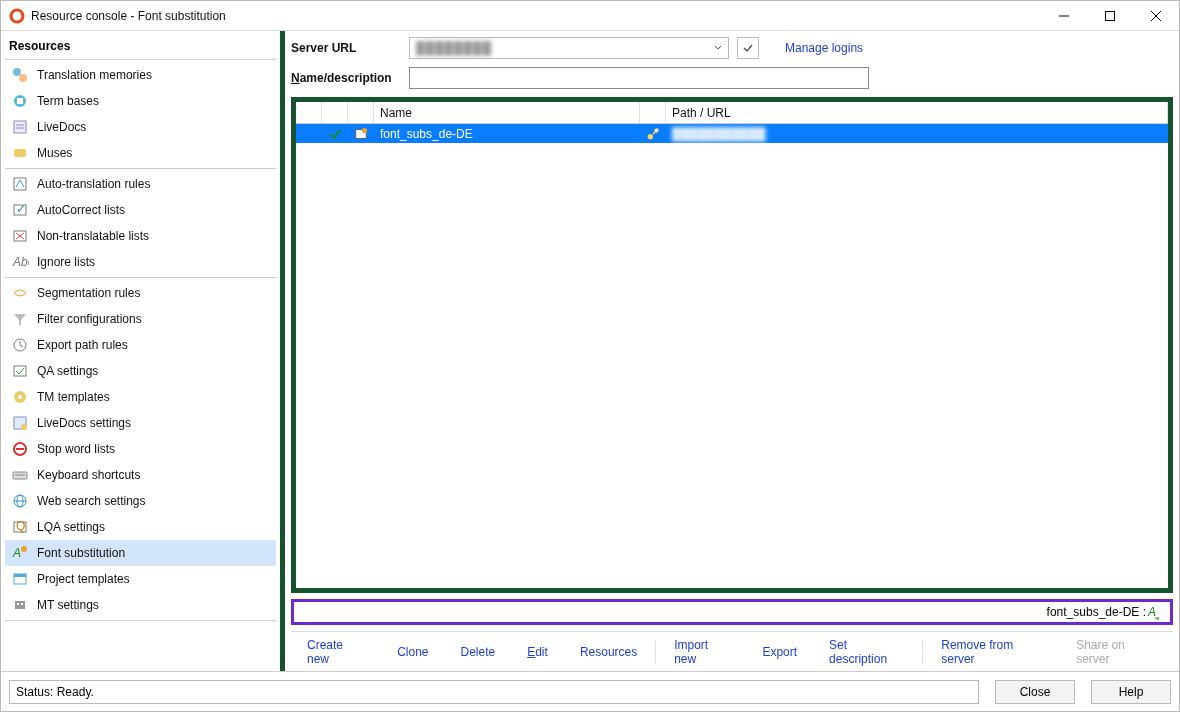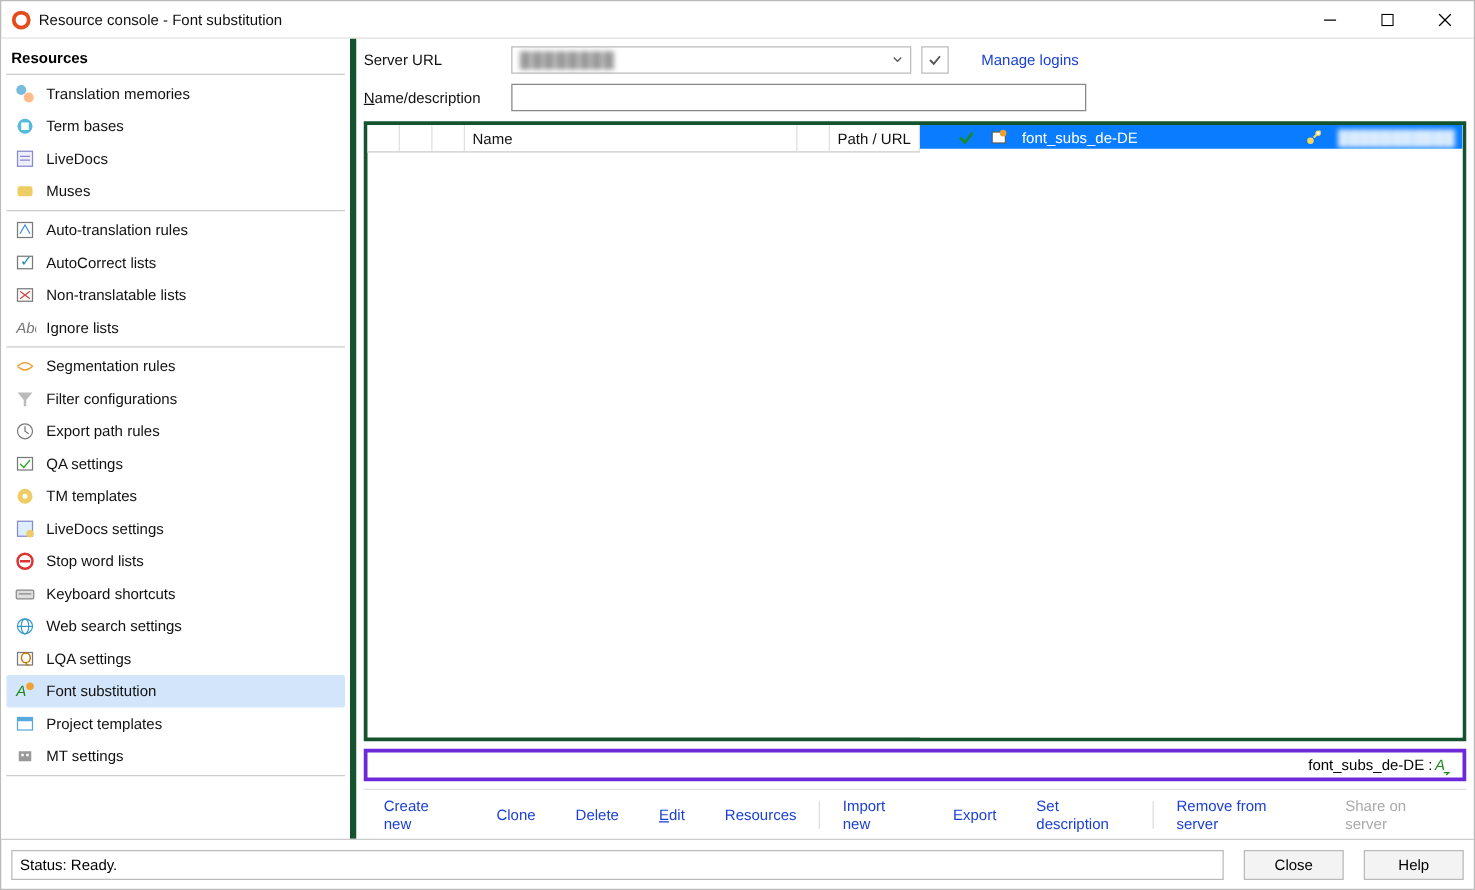--- a/index.html
+++ b/index.html
@@ -22,31 +22,31 @@
   .category-list { flex: 1; overflow: auto; border-top: 1px solid #ccc; margin: 0 4px; }
   .cat-group { border-bottom: 1px solid #ccc; padding: 2px 0; }
   .cat-item { display: flex; align-items: center; gap: 8px; padding: 4px 6px; cursor: default; border-radius: 2px; }
   .cat-item.selected { background: #d3e5fa; }
   .cat-item .ico { width: 18px; height: 18px; display:flex; align-items:center; justify-content:center; color:#4a7; }
   .cat-item span.label { font-size: 12px; color: #111; }
 
   
   .right-panel { flex: 1; display: flex; flex-direction: column; padding: 6px 6px 0 6px; min-width: 0; }
   .row { display: flex; align-items: center; gap: 8px; margin-bottom: 8px; }
-  .lbl { width: 110px; color: #111; }
+  .lbl { width: 110px; color: #111; font-weight: bold; }
   .underline-first::first-letter { text-decoration: underline; }
   .server-combo { width: 320px; height: 22px; border: 1px solid #bbb; background: #fff; display:flex; align-items:center; padding:0 6px; justify-content:space-between; }
   .server-combo .blurred { filter: blur(2px); color:#999; letter-spacing:1px; }
   .chk-btn { width: 22px; height: 22px; border: 1px solid #bbb; display:flex; align-items:center; justify-content:center; background:#fff; }
   .link { color: #1a3fd4; cursor: pointer; margin-left: 18px; }
 
   .filter-input { flex: 0 0 460px; height: 22px; border: 1px solid #888; background:#fff; }
 
   
-  .table-wrap { flex: 1; border: 3px solid #14532d; min-height: 0; display:flex; }
+  .table-wrap { flex: 1; border: 5px solid #14532d; min-height: 0; display:flex; flex-direction:column; }
   .table-head { display: flex; background: #fff; border-bottom: 1px solid #ccc; height: 22px; align-items: center; }
   .th { border-right: 1px solid #e0e0e0; padding: 0 6px; font-size: 12px; color: #111; height:100%; display:flex; align-items:center; }
   .col-check { width: 26px; }
   .col-status { width: 26px; }
   .col-ico { width: 26px; }
   .col-name { width: 266px; }
   .col-pico { width: 26px; }
   .col-path { flex: 1; }
   .table-body { flex: 1; overflow: auto; background:#fff; }
   .tr { display: flex; height: 19px; align-items: center; }

